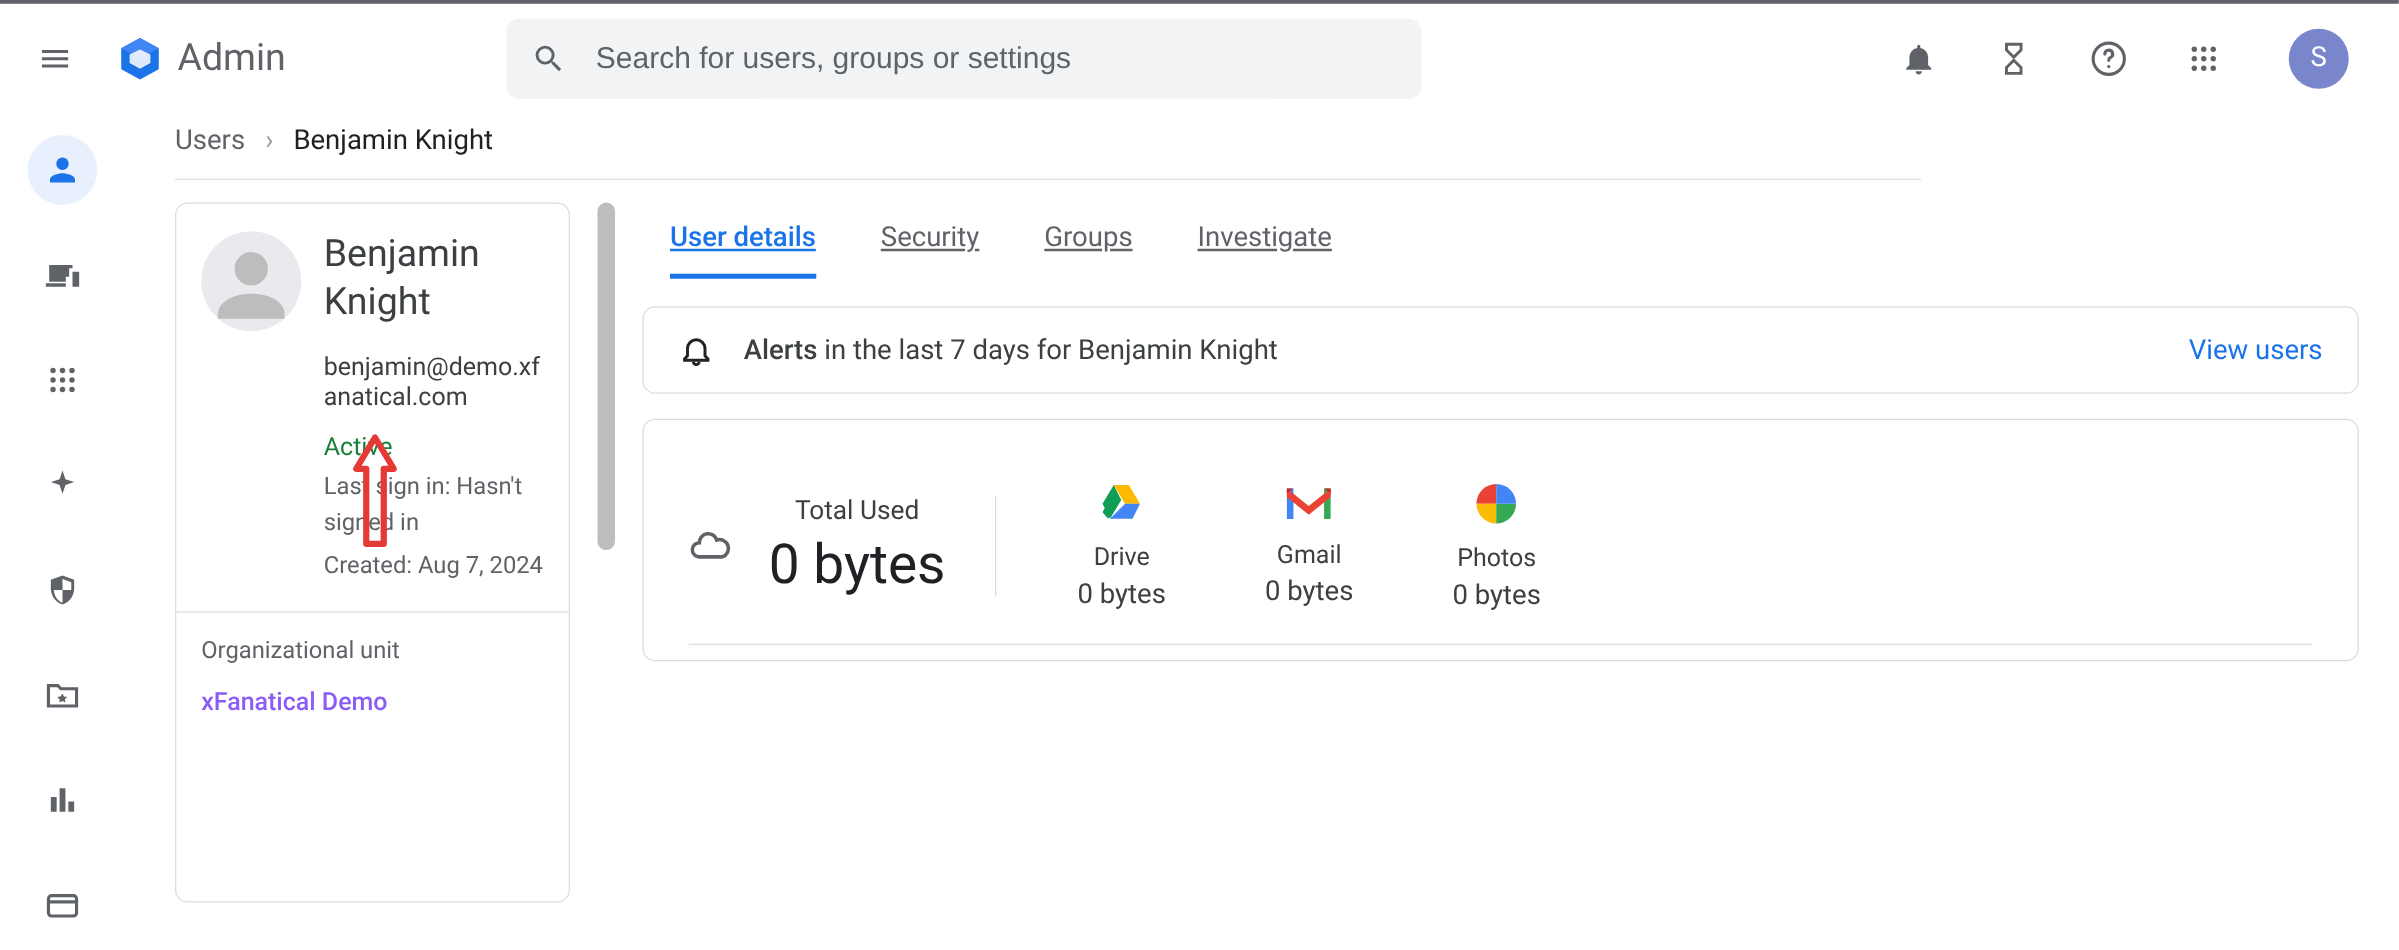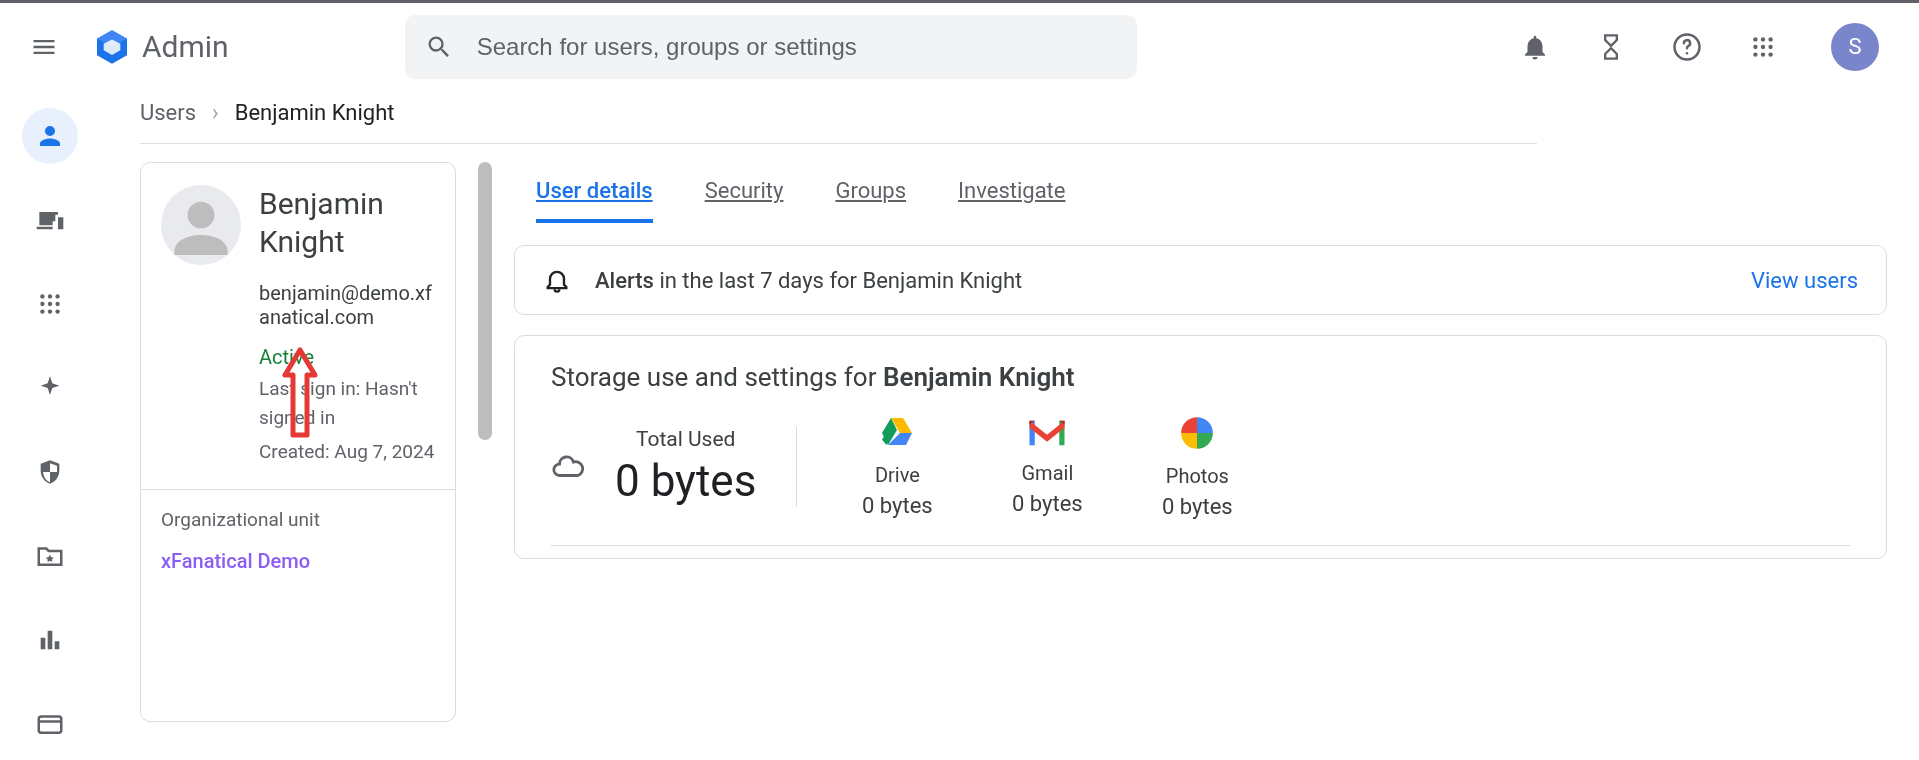--- a/index.html
+++ b/index.html
@@ -306,23 +306,20 @@
               <path d="M18 16V11a6 6 0 1 0-12 0v5l-2 2v1h16v-1l-2-2z"></path>
               <path d="M10 20a2 2 0 0 0 4 0"></path>
             </svg>
           <div class="alerts-text">
             <strong>Alerts</strong><span> in the last 7 days for Benjamin Knight</span>
           </div>
           <div class="view-alerts">View users</div>
         </div>
 
         <div class="storage-card">
-          <div class="storage-title">
-            <span>Storage use and settings for </span><span class="bold">Benjamin Knight</span>
-          </div>
           <div class="storage-row">
             <div class="total-block">
               <svg width="34" height="34" viewBox="0 0 24 24" fill="none" stroke="#5f6368" stroke-width="2">
                   <path d="M19 18H6a4 4 0 0 1 0-8 5 5 0 0 1 9.8-1.5A4 4 0 0 1 19 18z"></path>
                 </svg>
               <div class="total-inner">
                 <div class="total-label">Total Used</div>
                 <div class="total-value">0 bytes</div>
               </div>
             </div>

